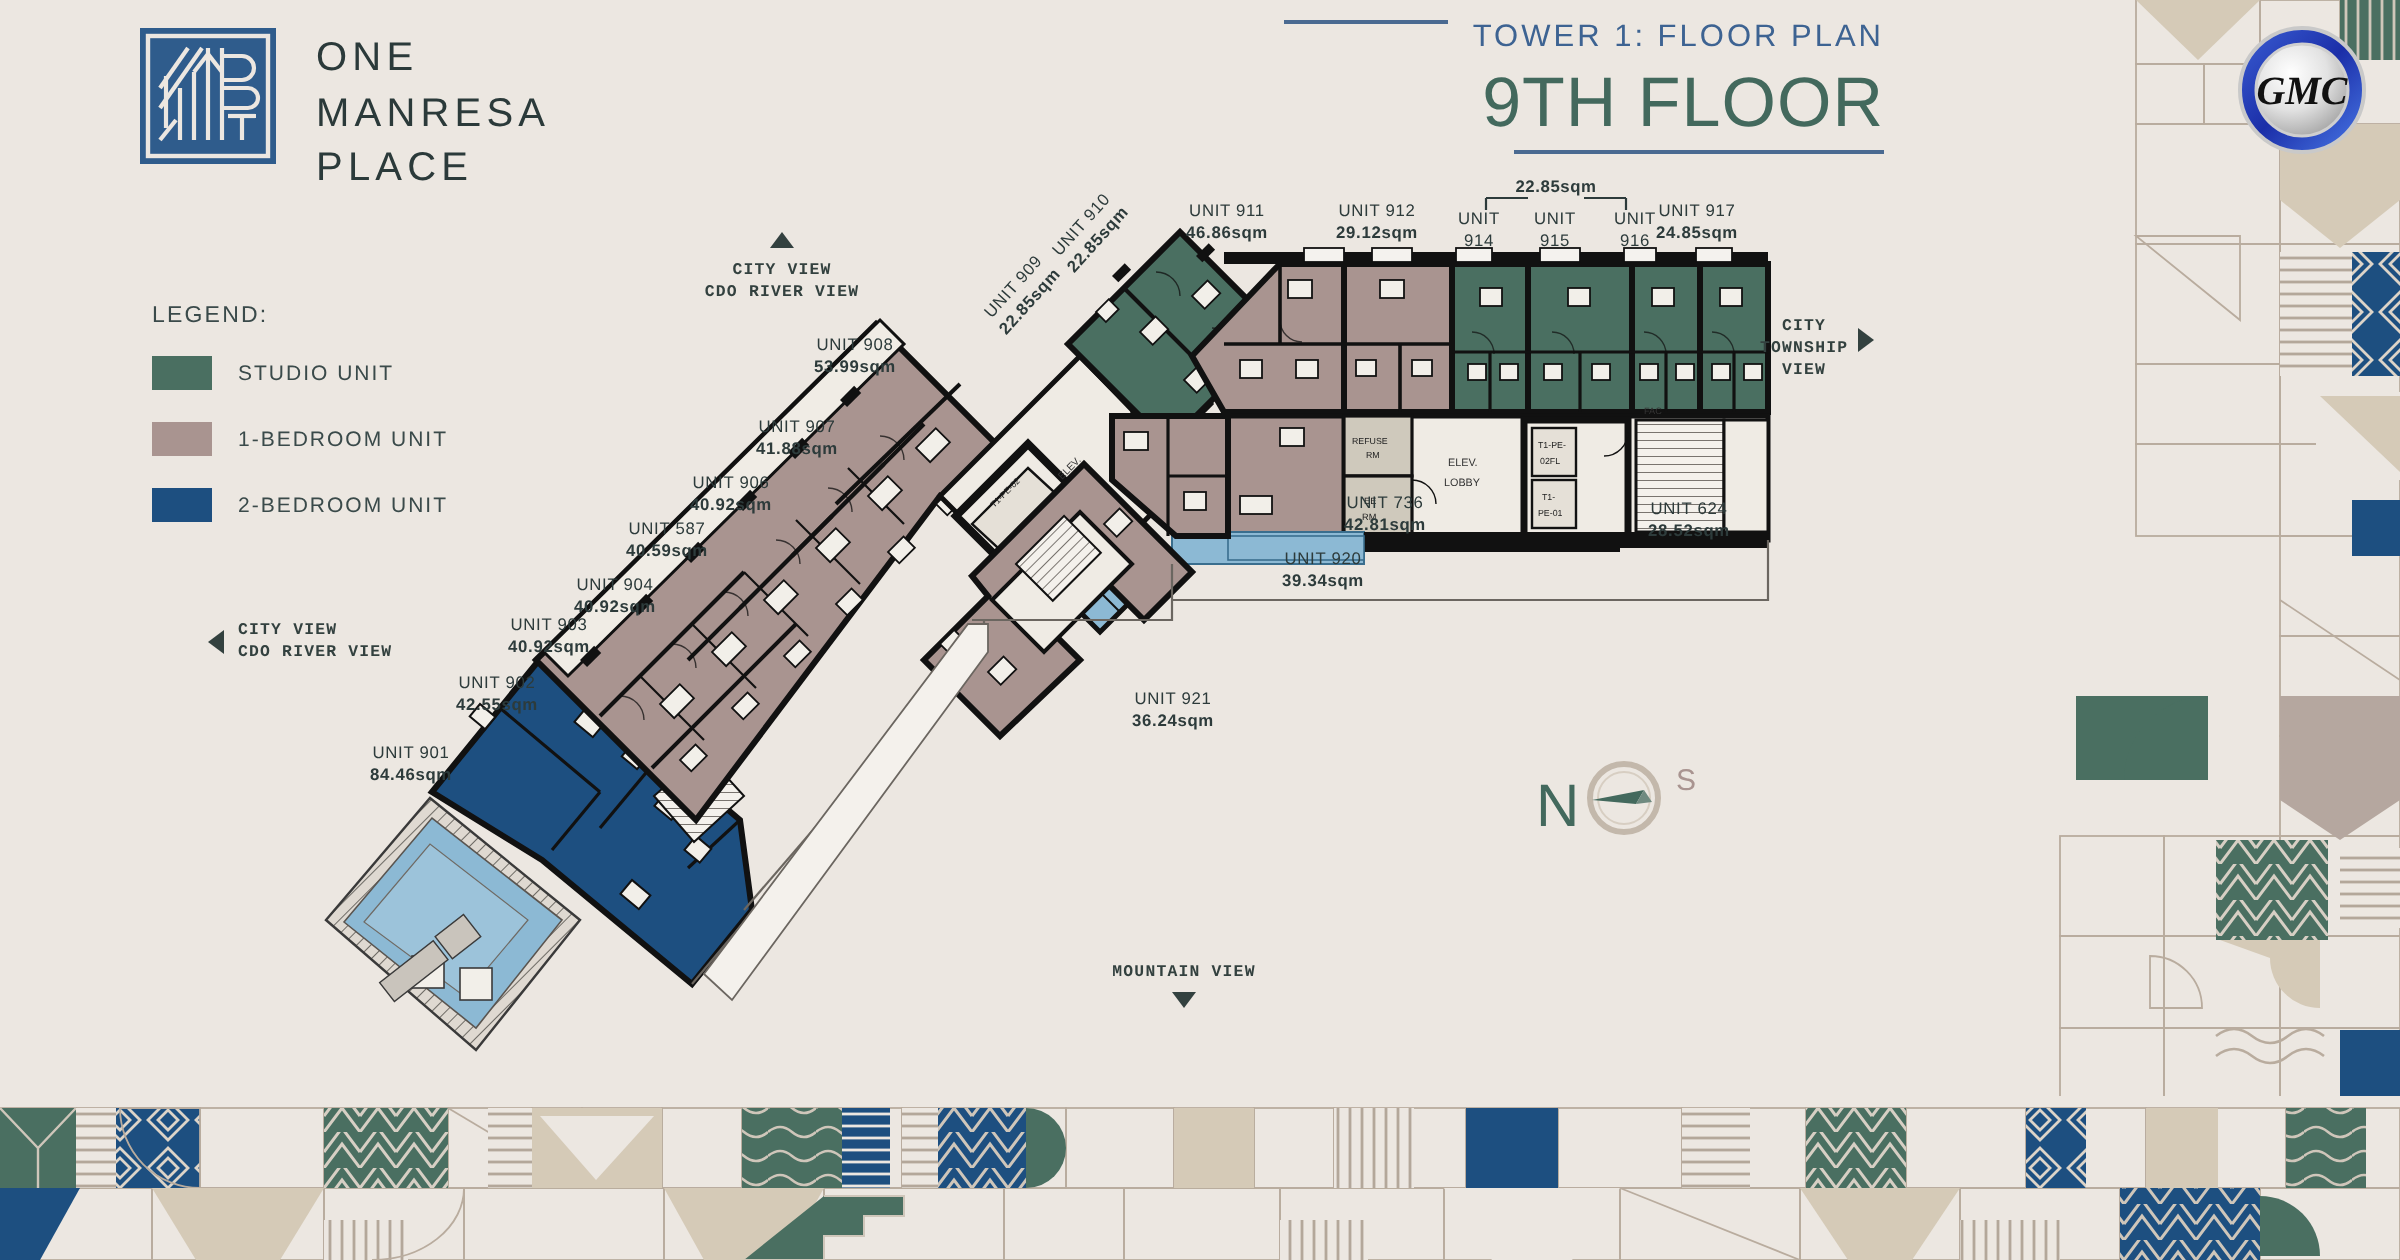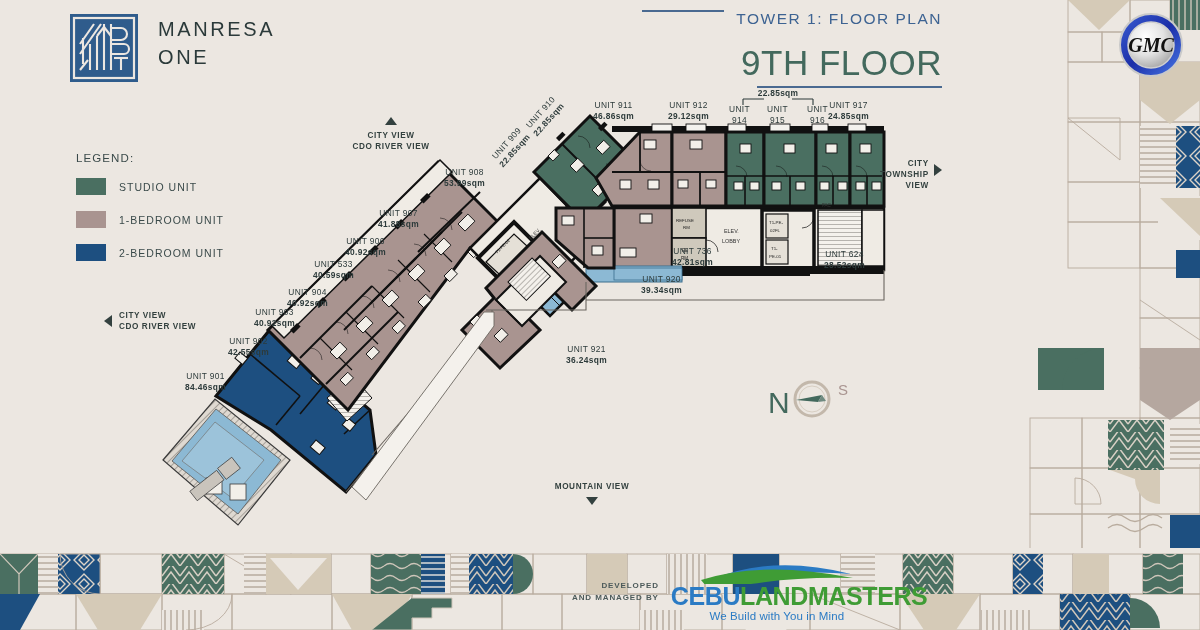--- a/index.html
+++ b/index.html
@@ -19,42 +19,42 @@
   .logo-block { position: absolute; left: 70px; top: 14px; display: flex; align-items: flex-start; gap: 20px; }
   .logo-mark { width: 68px; height: 68px; flex: 0 0 68px; }
   .logo-text { font-size: 20px; letter-spacing: 2.6px; line-height: 1.38; color: #2b3a3a; font-weight: 400; padding-top: 2px; }
   .logo-text div { white-space: nowrap; }
 
   
   .title-block { position: absolute; right: 258px; top: 10px; text-align: right; }
   .title-row { display: flex; align-items: flex-start; justify-content: flex-end; gap: 12px; }
   .title-rule { width: 82px; height: 1.5px; background: #4a6a91; }
   .title-sub { font-size: 15.5px; letter-spacing: 1.5px; color: #3d6392; font-weight: 400; white-space: nowrap; }
-  .title-main { font-size: 35px; letter-spacing: 0.5px; color: #43695d; font-weight: 400; line-height: 1.05; margin-top: 17px; white-space: nowrap; }
+  .title-main { font-size: 35px; letter-spacing: 0.5px; color: #43695d; font-weight: 400; line-height: 1.05; margin-top: 6px; white-space: nowrap; }
   .title-underline { height: 2px; background: #4a6a91; margin-top: 4px; margin-left: auto; width: 185px; }
 
   
   .gmc { position: absolute; left: 1118px; top: 12px; width: 66px; height: 66px; }
 
   
   .legend { position: absolute; left: 76px; top: 152px; }
   .legend-title { font-size: 11.5px; letter-spacing: 1.1px; color: #3a4a4a; margin-bottom: 14px; }
   .legend-row { display: flex; align-items: center; gap: 13px; margin-bottom: 16px; }
   .legend-swatch { width: 30px; height: 17px; }
   .legend-label { font-size: 10.5px; letter-spacing: 1px; color: #3a4a4a; white-space: nowrap; }
 
   
   .plan { position: absolute; left: 0; top: 0; width: 1000px; height: 560px; }
 
   
   .ann { position: absolute; color: #2d3b3b; white-space: nowrap; }
   .unit-lbl { font-size: 8.4px; letter-spacing: 0.35px; line-height: 1.32; text-align: center; }
   .unit-lbl .n { font-weight: 400; }
   .unit-lbl .a { font-weight: bold; }
-  .view-lbl { font-size: 8.2px; letter-spacing: 0.6px; font-weight: bold; line-height: 1.35; text-align: center; color: #33413f; }
+  .view-lbl { font-size: 8.2px; letter-spacing: 0.6px; font-weight: bold; line-height: 1.35; text-align: center; color: #33413f; font-family: Liberation Mono, monospace; }
   .dim-lbl { font-size: 8.4px; font-weight: bold; letter-spacing: 0.3px; color: #2d3b3b; }
 
   
   .compass { position: absolute; left: 760px; top: 375px; width: 100px; height: 48px; }
 
   
   .footer { position: absolute; left: 572px; top: 562px; display: flex; align-items: center; gap: 12px; }
   .dev-by { font-size: 8px; font-weight: bold; letter-spacing: 0.9px; color: #4c5a5a; line-height: 1.5; text-align: right; }
   .cl-logo { width: 212px; }
   .cl-word { font-size: 25px; letter-spacing: -0.4px; font-weight: bold; line-height: 1; }
@@ -252,22 +252,23 @@
         <path d="M27 22 L34 13"></path>
           <path d="M41 22 L34 13"></path>
         <path d="M41 14 h10 a6 6 0 0 1 0 12 h-10"></path>
         <path d="M41 30 h13 a5 5 0 0 1 0 10 h-13"></path>
         <path d="M44 44 h14"></path>
           <path d="M51 44 L51 56"></path>
         <path d="M10 56 L18 46"></path>
       </g>
     </svg>
     <div class="logo-text">
+      <div>ONE</div>
       <div>MANRESA</div>
-      <div>ONE</div>
+      <div>PLACE</div>
     </div>
   </div>
 
   <div class="title-block">
     <div class="title-row">
       <span class="title-rule"></span>
       <span class="title-sub">TOWER 1: FLOOR PLAN</span>
     </div>
     <div class="title-main">9TH FLOOR</div>
     <div class="title-underline"></div>
@@ -615,32 +616,32 @@
   </div>
   <div class="ann unit-lbl" style="left:254px; top:307px;">
     <div class="n">UNIT 903</div>
       <div class="a">40.92sqm</div>
   </div>
   <div class="ann unit-lbl" style="left:287px; top:287px;">
     <div class="n">UNIT 904</div>
       <div class="a">40.92sqm</div>
   </div>
   <div class="ann unit-lbl" style="left:313px; top:259px;">
-    <div class="n">UNIT 533</div>
+    <div class="n">UNIT 587</div>
       <div class="a">40.59sqm</div>
   </div>
   <div class="ann unit-lbl" style="left:345px; top:236px;">
     <div class="n">UNIT 906</div>
       <div class="a">40.92sqm</div>
   </div>
   <div class="ann unit-lbl" style="left:378px; top:208px;">
     <div class="n">UNIT 907</div>
       <div class="a">41.88sqm</div>
   </div>
-  <div class="ann unit-lbl" style="left:444px; top:167px;">
+  <div class="ann unit-lbl" style="left:407px; top:167px;">
     <div class="n">UNIT 908</div>
       <div class="a">53.99sqm</div>
   </div>
 
   <div class="ann unit-lbl" style="left:489px; top:155px; transform:rotate(-48deg); transform-origin:left top;">
     <div class="n">UNIT 909</div>
       <div class="a">22.85sqm</div>
   </div>
   <div class="ann unit-lbl" style="left:523px; top:124px; transform:rotate(-48deg); transform-origin:left top;">
     <div class="n">UNIT 910</div>
@@ -709,21 +710,21 @@
     <svg width="9" height="12">
         <polygon points="0,6 8,0 8,12" fill="#33413f"></polygon>
       </svg>
     <div class="view-lbl" style="text-align:left;">
       <div>CITY VIEW</div>
       <div>CDO RIVER VIEW</div>
     </div>
   </div>
 
   <div class="ann" style="left:880px; top:158px; display:flex; align-items:center; gap:4px;">
-    <div class="view-lbl" style="text-align:right;">
+    <div class="view-lbl" style="text-align:center;">
       <div>CITY</div>
       <div>TOWNSHIP</div>
       <div>VIEW</div>
     </div>
     <svg width="9" height="12" style="margin-top:-10px;">
         <polygon points="9,6 1,0 1,12" fill="#33413f"></polygon>
       </svg>
   </div>
 
   <div class="ann" style="left:534px; top:481px; text-align:center;">
@@ -739,30 +740,14 @@
       <g>
         <circle cx="52" cy="24" r="17" fill="none" stroke="#c3b8ab" stroke-width="3"></circle>
         <circle cx="52" cy="24" r="13" fill="none" stroke="#d7cec2" stroke-width="1"></circle>
         <polygon points="36,25 62,20 58,27" fill="#43695d"></polygon>
         <polygon points="62,20 66,26 58,27" fill="#6f8a80"></polygon>
       </g>
       <text x="78" y="20" font-size="15" fill="#a99490" font-family="'Liberation Sans',sans-serif">S</text>
     </svg>
   </div>
 
-  <div class="footer">
-    <div class="dev-by">
-      <div>DEVELOPED</div>
-      <div>AND MANAGED BY</div>
-    </div>
-    <div class="cl-logo">
-      <svg width="212" height="22" viewBox="0 0 212 22" style="display:block">
-        <path d="M40 18 q60 -26 140 -6 q-70 -6 -132 12 Z" fill="#2b7bc4"></path>
-        <path d="M30 22 q62 -20 152 -2 q-78 -2 -142 14 Z" fill="#3f9c35" transform="translate(0,-4)"></path>
-      </svg>
-      <div class="cl-word">
-        <span class="cl-cebu">CEBU</span><span class="cl-lm">LANDMASTERS</span>
-      </div>
-      <div class="cl-tag">We Build with You in Mind</div>
-    </div>
-  </div>
 
 </div>
 
 </body></html>

